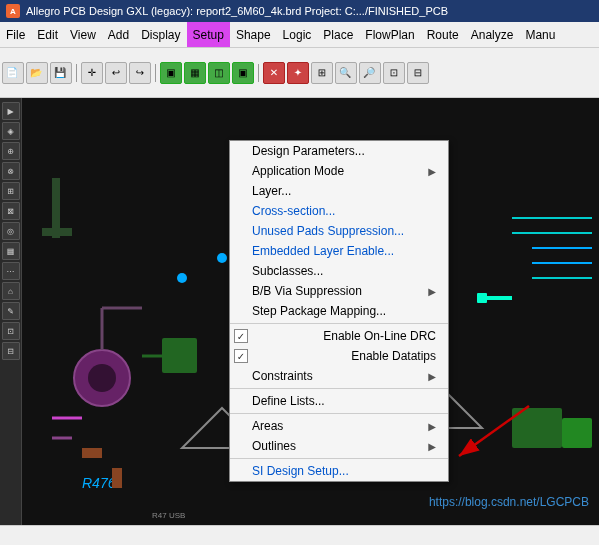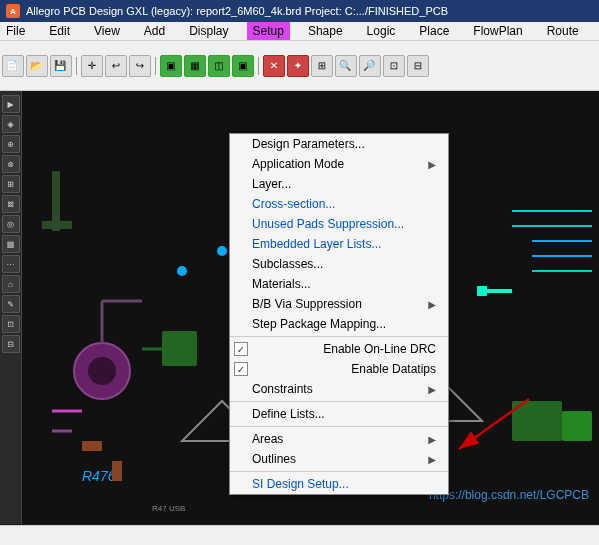--- a/index.html
+++ b/index.html
@@ -28,26 +28,25 @@
       width: 14px; height: 14px;
       background: #e63;
       border-radius: 2px;
       display: inline-flex; align-items: center; justify-content: center;
       font-size: 8px; color: white; font-weight: bold;
     }
 
     
     #menu-bar {
       background: #f0f0f0;
-      height: 19px;
+      height: 26px;
       display: flex;
       align-items: flex-end;
       border-bottom: 1px solid #ccc;
       font-size: 12px;
-      gap: 12px;
     }
     .menu-item {
       padding: 1px 6px;
       cursor: pointer;
       height: 100%;
       display: flex;
       align-items: center;
       white-space: nowrap;
     }
     .menu-item.setup-active {
@@ -332,27 +331,24 @@
       <div class="dd-item">
         <span>Layer...</span>
       </div>
       <div class="dd-item blue-text">
         <span>Cross-section...</span>
       </div>
       <div class="dd-item blue-text">
         <span>Unused Pads Suppression...</span>
       </div>
       <div class="dd-item blue-text">
-        <span>Embedded Layer Lists...</span>
+        <span>Embedded Layer Enable...</span>
       </div>
       <div class="dd-item">
         <span>Subclasses...</span>
-      </div>
-      <div class="dd-item">
-        <span>Materials...</span>
       </div>
       <div class="dd-item">
         <span>B/B Via Suppression</span>
         <span class="arrow">▶</span>
       </div>
       <div class="dd-item">
         <span>Step Package Mapping...</span>
       </div>
       <div class="dd-divider"></div>
       <div class="dd-item has-check">

